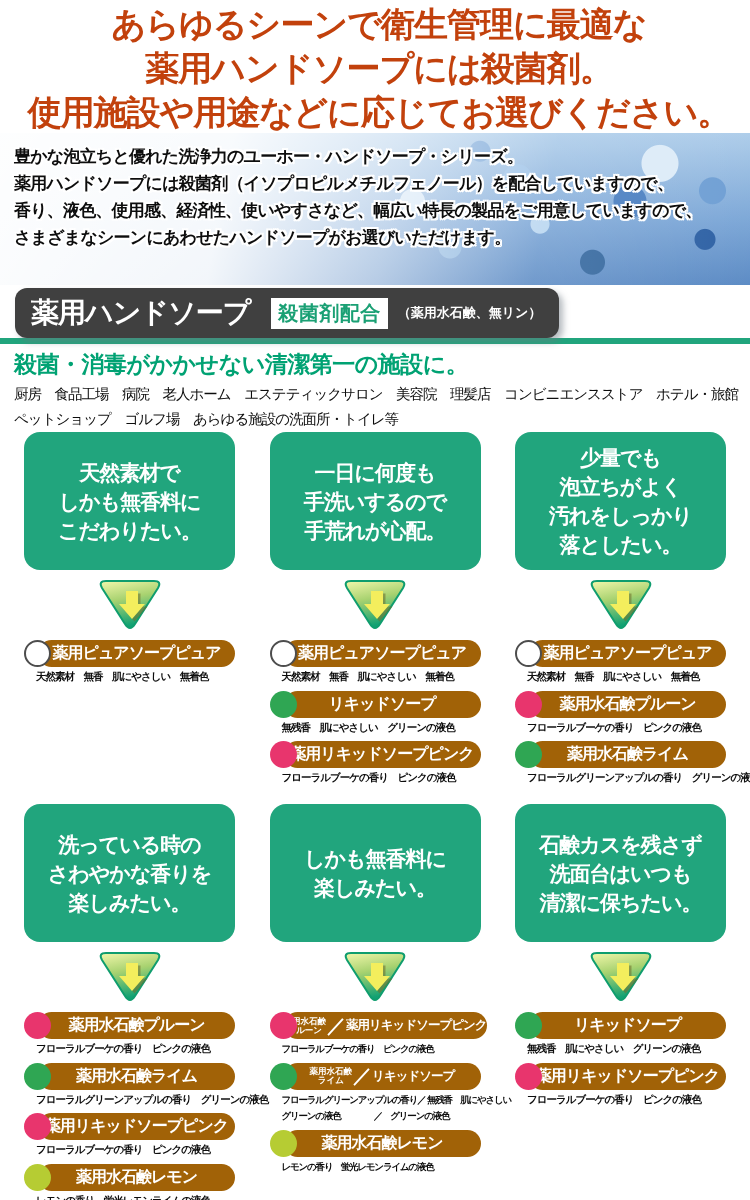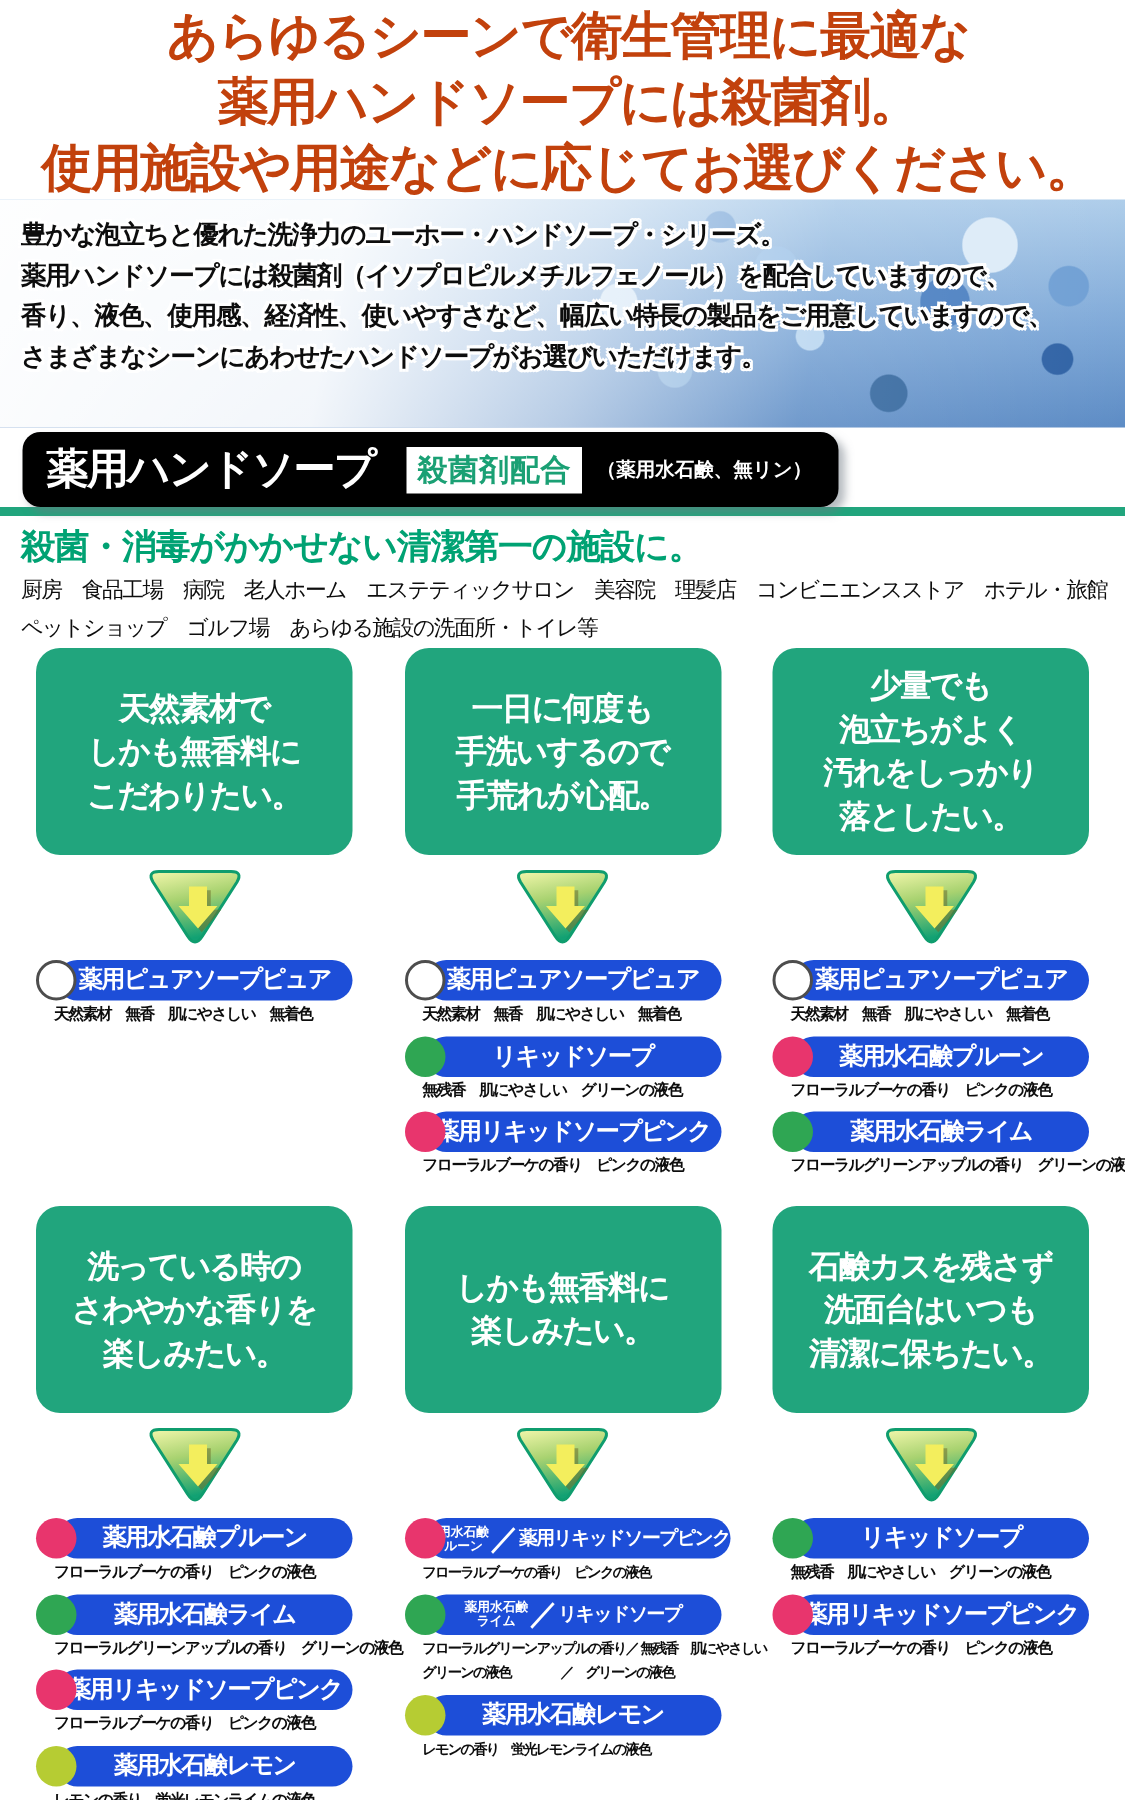--- a/index.html
+++ b/index.html
@@ -31,21 +31,21 @@
   }
   .intro{
     position:absolute;top:143px;left:14px;width:730px;
     color:#0d0d0d;font-size:17px;font-weight:bold;line-height:27px;letter-spacing:-0.8px;white-space:nowrap;
     text-shadow:-2px -2px 0 #fff,2px -2px 0 #fff,-2px 2px 0 #fff,2px 2px 0 #fff,0 -2px 0 #fff,0 2px 0 #fff,-2px 0 0 #fff,2px 0 0 #fff;
   }
   
   .banner{
     position:absolute;top:288px;left:15px;height:50px;
     display:flex;align-items:center;gap:10px;padding:0 18px 0 16px;
-    background:#000000;border-radius:12px;
+    background:#404040;border-radius:12px;
     box-shadow:4px 4px 6px rgba(110,120,130,0.5);
     white-space:nowrap;z-index:2;
   }
   .banner-title{color:#fff;font-size:28px;font-weight:bold;letter-spacing:-1px;}
   .banner-badge{background:#fff;color:#1aa074;font-size:20px;font-weight:bold;padding:2px 7px;letter-spacing:0.5px;margin-left:11px;}
   .banner-note{color:#fff;font-size:13px;font-weight:bold;}
   .green-rule{position:absolute;top:338px;left:0;width:750px;height:6px;background:#21a57d;}
   
   .sect-head{
     position:absolute;top:349px;left:14px;width:730px;
@@ -68,21 +68,21 @@
   .arrow-wrap{display:flex;justify-content:center;margin:7px 0 9px;}
   
   .product{margin-bottom:7px;}
   .prow{display:flex;align-items:center;}
   .dot{width:27px;height:27px;border-radius:50%;flex:0 0 27px;position:relative;z-index:2;box-sizing:border-box;}
   .dot[data-dot="white"]{background:#fff;border:2px solid #4d4d4d;}
   .dot[data-dot="green"]{background:#2fa653;}
   .dot[data-dot="pink"]{background:#e8356d;}
   .dot[data-dot="lime"]{background:#b6cc33;}
   .pill{
-    flex:1;margin-left:-13px;height:27px;background:#1d4ed8;border-radius:14px;
+    flex:1;margin-left:-13px;height:27px;background:#a16207;border-radius:14px;
     color:#fff;font-weight:bold;font-size:16px;letter-spacing:-1px;white-space:nowrap;
     display:flex;align-items:center;justify-content:center;
   }
   .desc{
     font-size:10.5px;font-weight:bold;color:#0d0d0d;margin:3px 0 0 12px;
     line-height:13.5px;letter-spacing:-1px;white-space:nowrap;
   }
   
   .pill-small{display:flex;flex-direction:column;font-size:8.5px;line-height:9px;letter-spacing:0;text-align:center;}
   .pill-slash{font-size:19px;font-weight:bold;margin:0 1px;}

